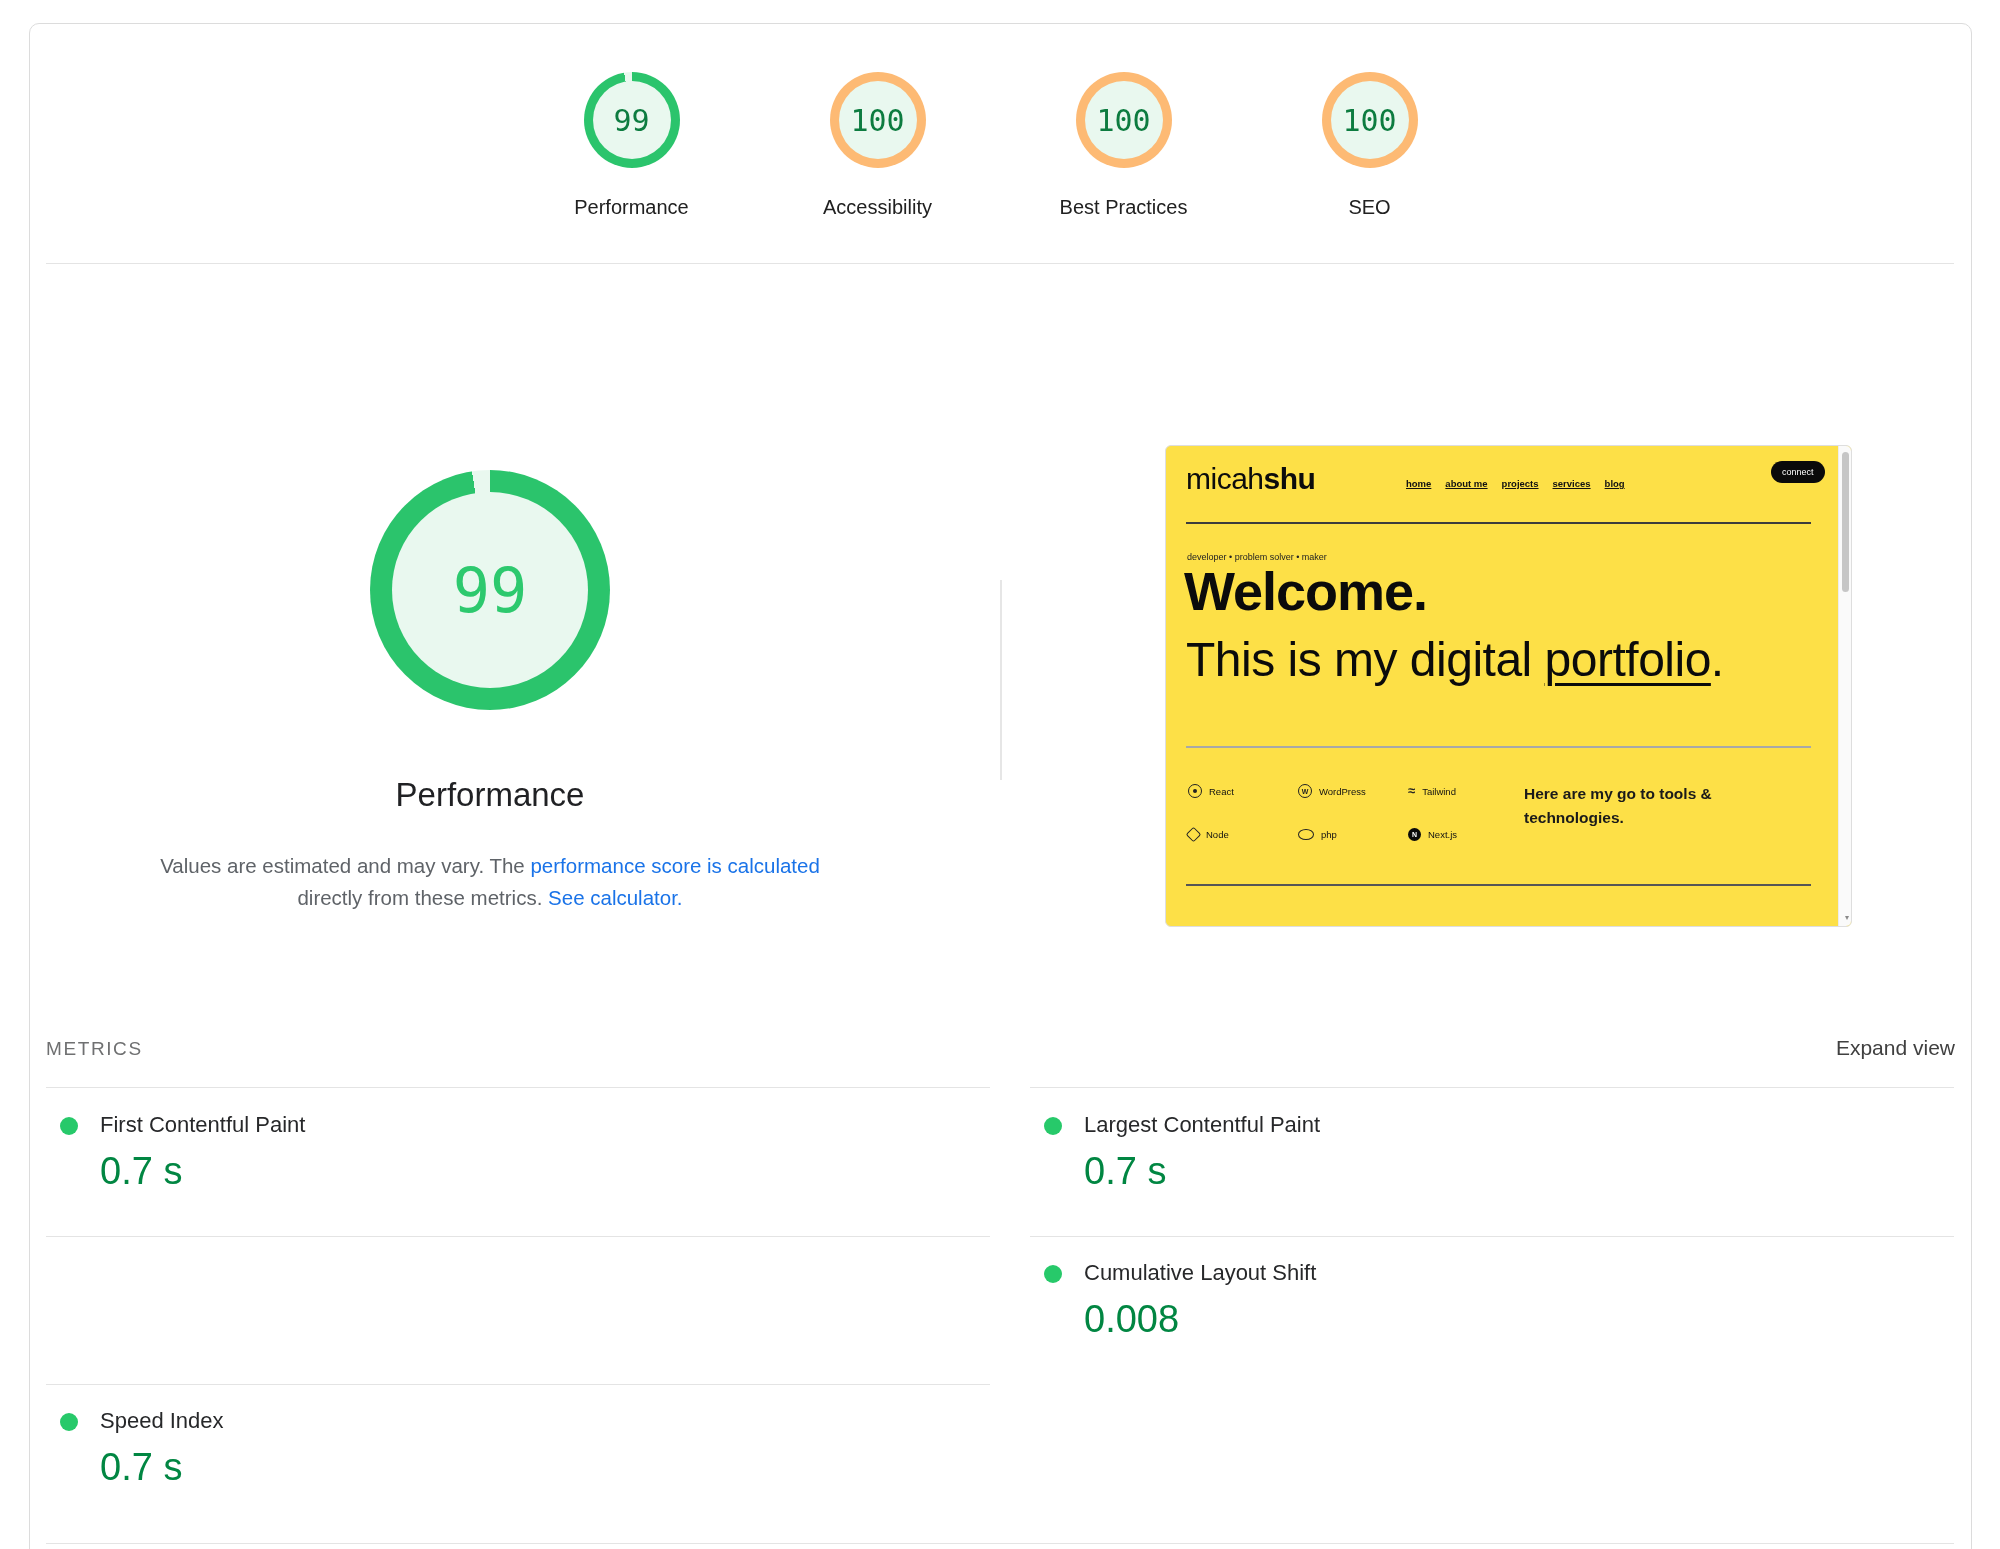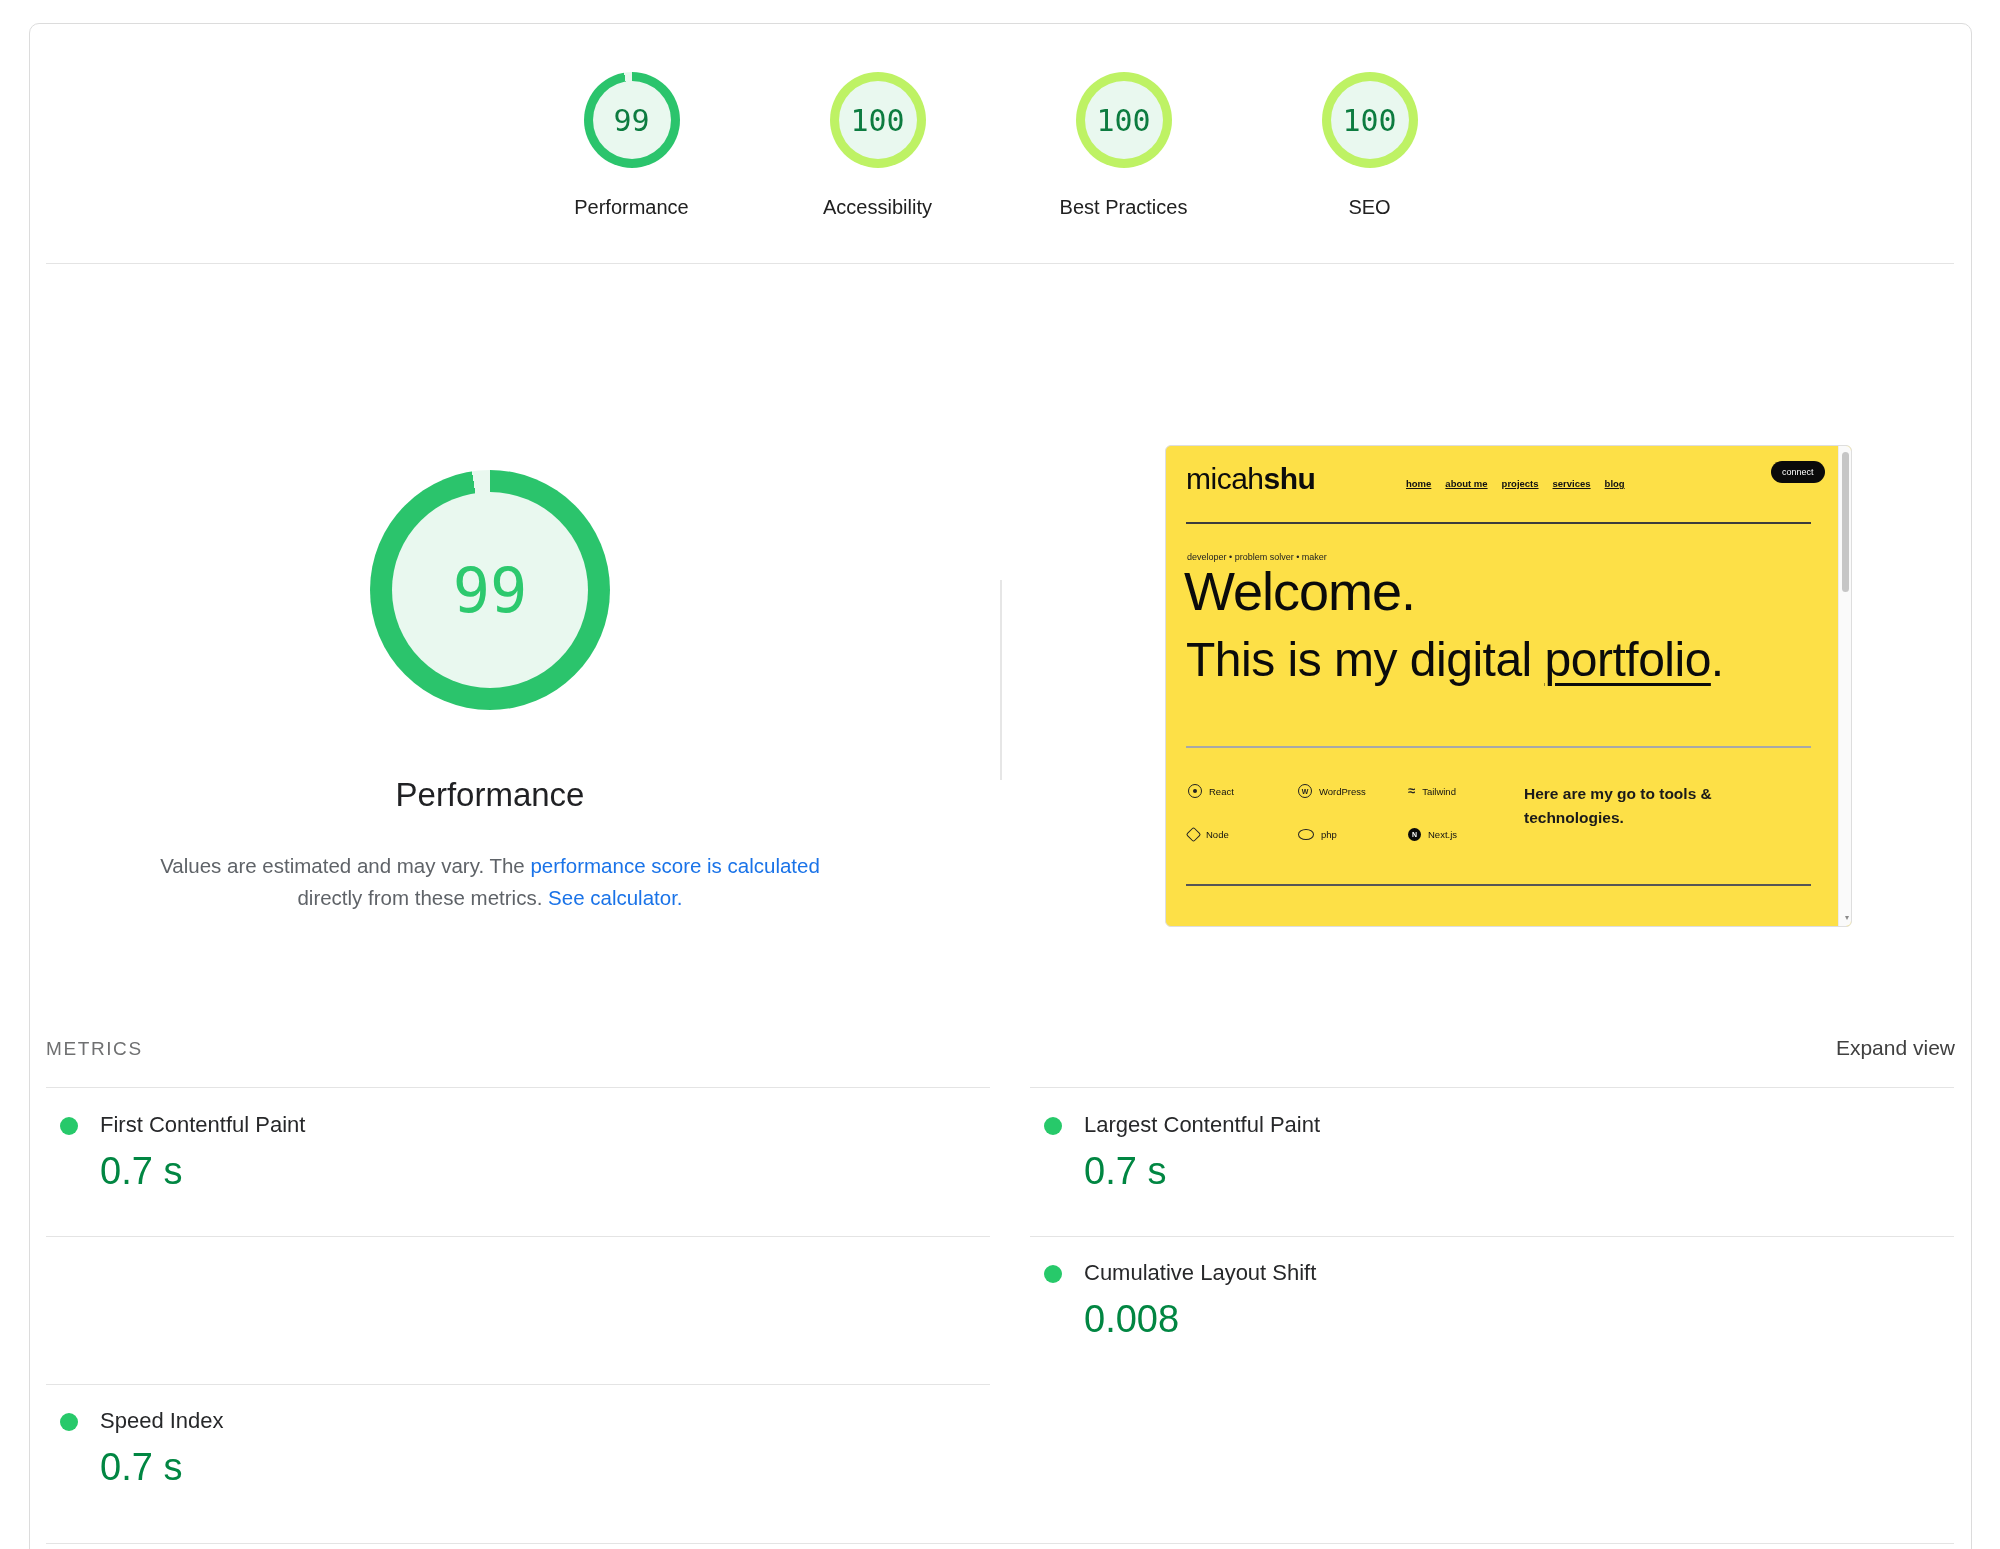--- a/index.html
+++ b/index.html
@@ -5,21 +5,21 @@
   html,body{margin:0;padding:0;width:2000px;height:1549px;background:#fff;overflow:hidden;
             font-family:"Liberation Sans",sans-serif;-webkit-font-smoothing:antialiased;}
   .card{position:absolute;left:29px;top:23px;width:1941px;height:1560px;background:#fff;
         border:1px solid #dcdcdc;border-radius:10px;}
   
   .scores{position:absolute;top:48px;left:0;right:0;display:flex;justify-content:center;gap:86px;}
   .score{width:160px;display:flex;flex-direction:column;align-items:center;}
   .sgauge{width:96px;height:96px;border-radius:50%;position:relative;
           display:flex;align-items:center;justify-content:center;}
   .sgauge::before{content:"";position:absolute;inset:9px;border-radius:50%;background:#e9f8ef;}
-  .sgauge.full{background:#bef264;justify-content:center;}
+  .sgauge.full{background:#fdba74;justify-content:center;}
   .sgauge.g99{background:conic-gradient(#2bc46c 0 97.4%, #e9f8ef 97.4% 100%);}
   .snum{position:relative;font-family:"DejaVu Sans Mono",monospace;font-size:30px;color:#0d7c40;}
   .slabel{margin-top:28px;font-size:20px;color:#212121;}
   .hdivider{position:absolute;left:16px;width:1908px;height:1px;background:#e4e4e4;}
   
   .bgauge{position:absolute;left:340px;top:446px;width:240px;height:240px;border-radius:50%;
           background:conic-gradient(#2bc46c 0 97.6%, #e9f8ef 97.6% 100%);
           display:flex;align-items:center;justify-content:center;}
   .bgauge::before{content:"";position:absolute;inset:22px;border-radius:50%;background:#e9f8ef;}
   .bnum{position:relative;font-family:"DejaVu Sans Mono",monospace;font-size:62px;color:#2dc96e;}
@@ -40,21 +40,21 @@
   .thumb{position:absolute;left:1135px;top:421px;width:685px;height:480px;background:#fde047;
          border:1px solid #dedede;border-radius:6px;overflow:hidden;cursor:pointer;}
   .t-brand{position:absolute;left:20px;top:16px;font-size:30px;color:#0c0c0c;letter-spacing:-.5px;}
   .t-brand b{font-weight:700;}
   .t-nav{position:absolute;left:240px;top:32px;display:flex;gap:14px;}
   .t-nav span{font-size:9.5px;font-weight:700;color:#111;text-decoration:underline;}
   .t-connect{position:absolute;left:605px;top:15px;background:#0a0a0a;color:#fff;font-size:9px;
              padding:6px 11px;border-radius:12px;}
   .t-hline1{position:absolute;left:20px;top:76px;width:625px;height:2px;background:#3c3c3c;}
   .t-tag{position:absolute;left:21px;top:106px;font-size:9px;color:#222;}
-  .t-h1{position:absolute;left:18px;top:114px;font-size:54px;font-weight:400;color:#0b0b0b;
+  .t-h1{position:absolute;left:18px;top:114px;font-size:54px;font-weight:700;color:#0b0b0b;
         letter-spacing:-1px;}
   .t-h2{position:absolute;left:20px;top:186px;font-size:48px;font-weight:500;color:#0b0b0b;
         letter-spacing:-.5px;}
   .t-h2 u{text-decoration-thickness:3px;text-underline-offset:7px;}
   .t-hline2{position:absolute;left:20px;top:300px;width:625px;height:1.5px;background:#a8a8a8;}
   .t-tools{position:absolute;left:22px;top:338px;display:grid;
            grid-template-columns:110px 110px 110px;row-gap:30px;}
   .tcell{display:flex;align-items:center;gap:7px;font-size:9.5px;color:#111;}
   .ti{display:inline-flex;align-items:center;justify-content:center;}
   .ti-react{width:12px;height:12px;border:1.4px solid #222;border-radius:50%;position:relative;}

